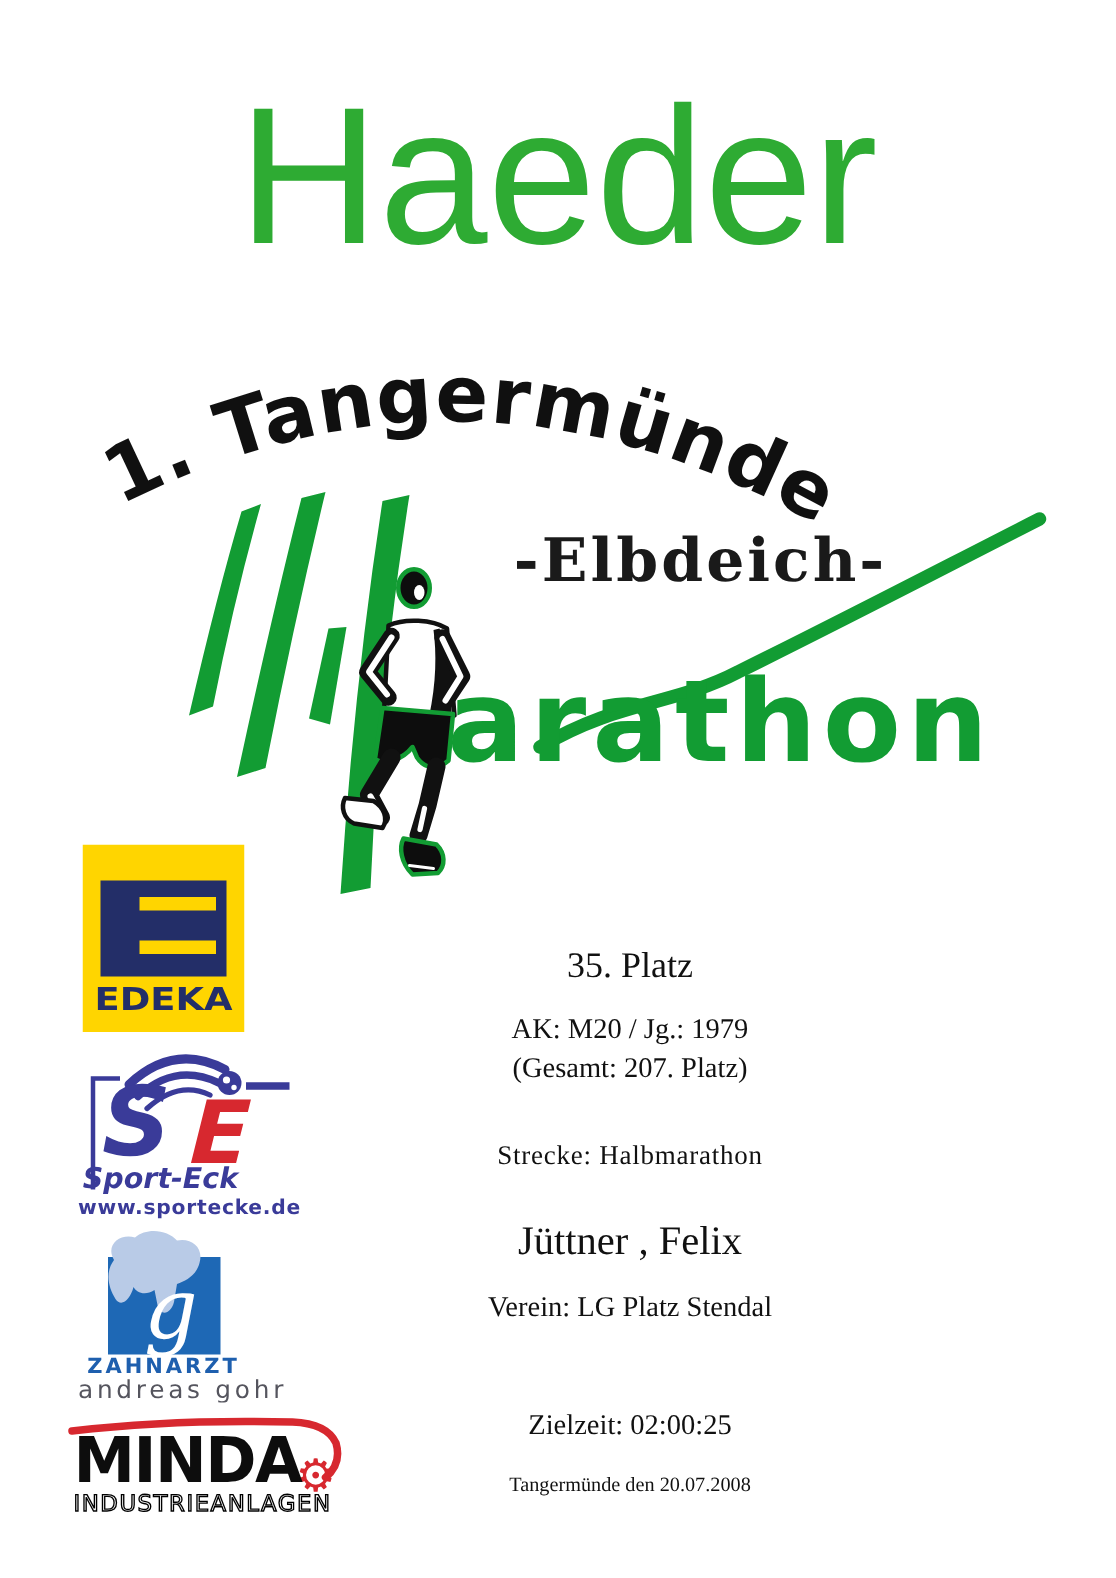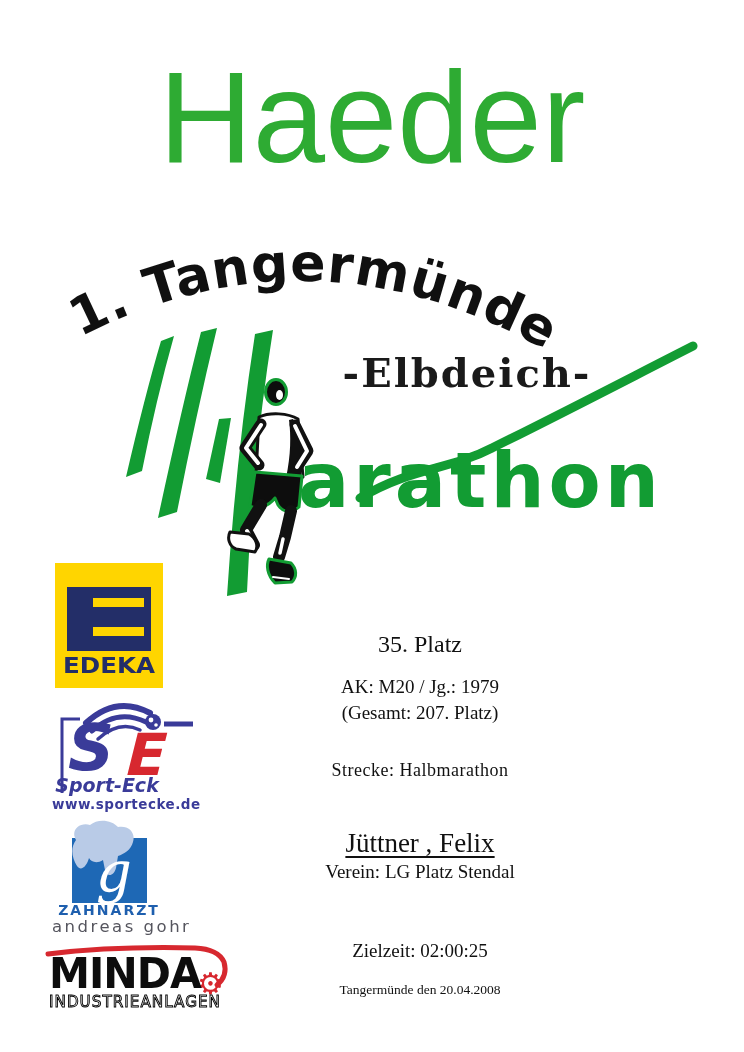--- a/index.html
+++ b/index.html
@@ -16,21 +16,21 @@
     font-size:130px;line-height:1;font-weight:400;
     color:#2EAB33;letter-spacing:0px;white-space:nowrap;
   }
   
   .cert{left:140px;width:560px;text-align:center;margin:0;white-space:nowrap;}
   .t30{font-size:24px;line-height:34px;}
   .t27{font-size:27px;line-height:31px;}
   .t22{font-size:18px;line-height:25px;letter-spacing:0.5px;}
   .t19{font-size:19px;line-height:22px;}
   .t13{font-size:13.5px;line-height:16px;}
-  .uline{text-decoration:underline;text-underline-offset:4px;text-decoration-thickness:2px;margin-top:16px;}
+  .uline{text-underline-offset:4px;text-decoration-thickness:2px;}
   svg text{font-family:"DejaVu Sans", sans-serif;}
   svg .serif{font-family:"DejaVu Serif", serif;}
 </style>
 </head>
 <body>
 
 <div id="page">
 
   <div id="title" class="abs">Haeder</div>
 
@@ -132,15 +132,15 @@
     </svg>
   </div>
 
   <p class="abs cert t30" style="top:627px;">35. Platz</p>
   <p class="abs cert t19" style="top:676px;">AK: M20 / Jg.: 1979</p>
   <p class="abs cert t19" style="top:682px;margin-top:20px;">(Gesamt: 207. Platz)</p>
   <p class="abs cert t22" style="top:758px;">Strecke: Halbmarathon</p>
   <p class="abs cert t27 uline" style="top:812px;">Jüttner , Felix</p>
   <p class="abs cert t19" style="top:861px;">Verein: LG Platz Stendal</p>
   <p class="abs cert t19" style="top:896px;margin-top:44px;">Zielzeit: 02:00:25</p>
-  <p class="abs cert t13" style="top:982px;">Tangermünde den 20.04.2008</p>
+  <p class="abs cert t13" style="top:982px;">Tangermünde den 20.07.2008</p>
 
 </div>
 
 </body></html>

